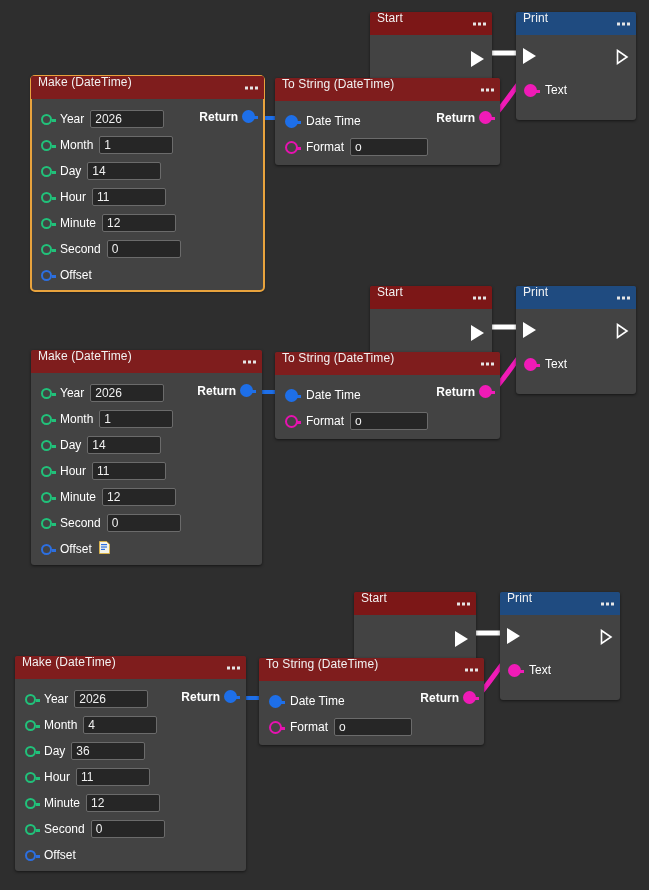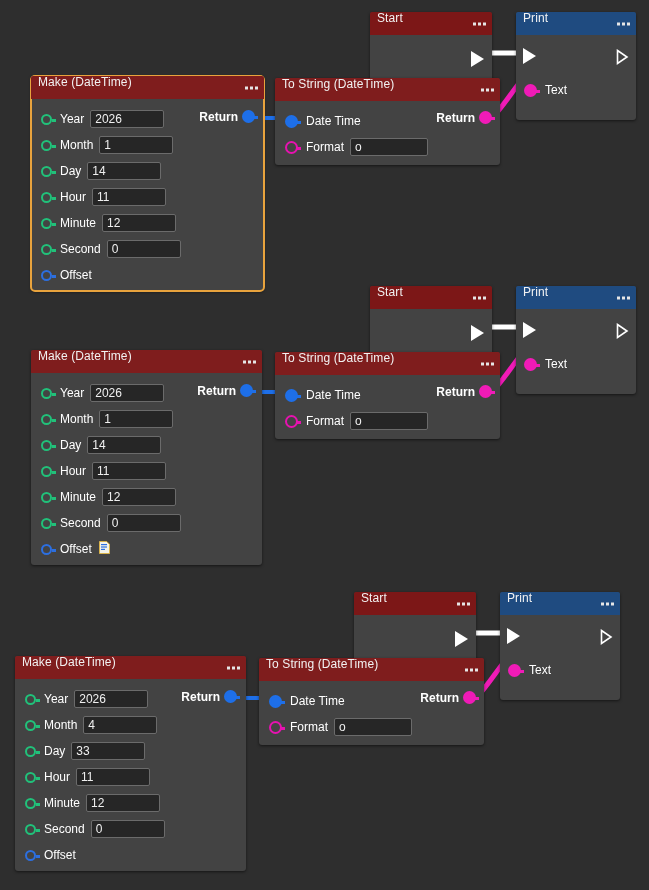--- a/index.html
+++ b/index.html
@@ -511,21 +511,21 @@
         <span class="field" style="width:74px;">2026</span>
       </div>
       <div class="row">
         <span class="pin hollow-green"></span>
         <span class="plabel bold">Month</span>
         <span class="field" style="width:74px;">4</span>
       </div>
       <div class="row">
         <span class="pin hollow-green"></span>
         <span class="plabel bold">Day</span>
-        <span class="field" style="width:74px;">33</span>
+        <span class="field" style="width:74px;">36</span>
       </div>
       <div class="row">
         <span class="pin hollow-green"></span>
         <span class="plabel bold">Hour</span>
         <span class="field" style="width:74px;">11</span>
       </div>
       <div class="row">
         <span class="pin hollow-green"></span>
         <span class="plabel bold">Minute</span>
         <span class="field" style="width:74px;">12</span>

